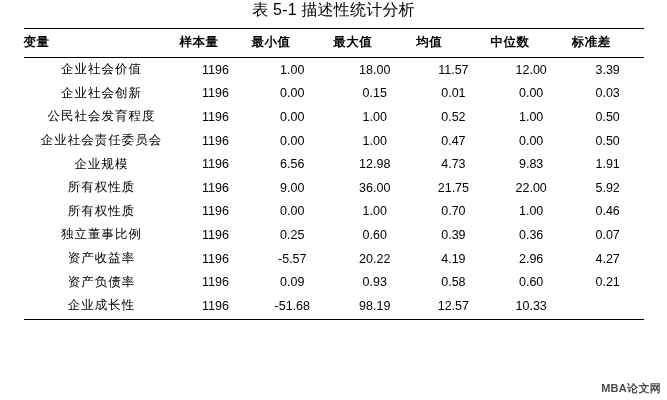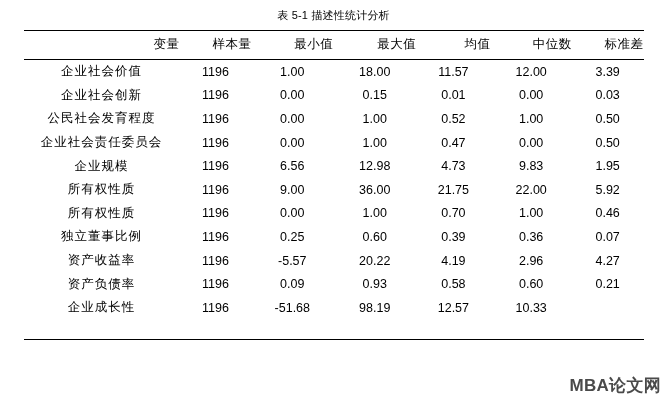--- a/index.html
+++ b/index.html
@@ -15,49 +15,48 @@
     overflow: hidden;
   }
   .page {
     position: relative;
     width: 667px;
     height: 400px;
     box-sizing: border-box;
   }
   .table-title {
     text-align: center;
-    font-size: 11px;
-    font-family: "Liberation Sans", sans-serif;
-    padding-top: 8px;
+    font-size: 16px;
+    font-family: "Liberation Sans", sans-serif;
     padding-bottom: 7px;
     letter-spacing: 0.2px;
   }
   table.stats {
     border-collapse: collapse;
     width: 620px;
     margin: 0 auto;
     font-size: 12.5px;
     font-family: "Liberation Sans", sans-serif;
   }
   table.stats thead th {
-    font-weight: normal;
+    font-weight: bold;
     padding: 5px 0 6px 0;
     border-top: 1.6px solid #000;
     border-bottom: 1.1px solid #000;
-    text-align: right;
+    text-align: left;
     letter-spacing: 0.5px;
   }
   table.stats tbody td {
     padding: 3.3px 0;
     text-align: center;
     font-family: "Liberation Sans", sans-serif;
   }
   table.stats tbody tr:last-child td {
     border-bottom: 1.6px solid #000;
-    padding-bottom: 23px;
+    padding-bottom: 5px;
   }
   td.varname, th.varname {
     width: 175px;
     letter-spacing: 1px;
   }
   .col-n { width: 78px; }
   .col-min { width: 88px; }
   .col-max { width: 90px; }
   .col-mean { width: 80px; }
   .col-med { width: 88px; }
@@ -65,21 +64,21 @@
 
   .watermark {
     position: absolute;
     right: 6px;
     bottom: 4px;
     text-align: right;
     line-height: 1.25;
     font-family: "Liberation Sans", sans-serif;
   }
   .watermark .wm-main {
-    font-size: 17px;
+    font-size: 11px;
     color: #4a4a4a;
     font-weight: bold;
     letter-spacing: 0.3px;
   }
   .watermark .wm-sub {
     font-size: 10.5px;
     color: #8fa6c4;
   }
 </style>
 </head>
@@ -138,21 +137,21 @@
           <td class="col-med">0.00</td>
           <td class="col-sd">0.50</td>
         </tr>
         <tr>
           <td class="varname">企业规模</td>
           <td class="col-n">1196</td>
           <td class="col-min">6.56</td>
           <td class="col-max">12.98</td>
           <td class="col-mean">4.73</td>
           <td class="col-med">9.83</td>
-          <td class="col-sd">1.95</td>
+          <td class="col-sd">1.91</td>
         </tr>
         <tr>
           <td class="varname">所有权性质</td>
           <td class="col-n">1196</td>
           <td class="col-min">9.00</td>
           <td class="col-max">36.00</td>
           <td class="col-mean">21.75</td>
           <td class="col-med">22.00</td>
           <td class="col-sd">5.92</td>
         </tr>

